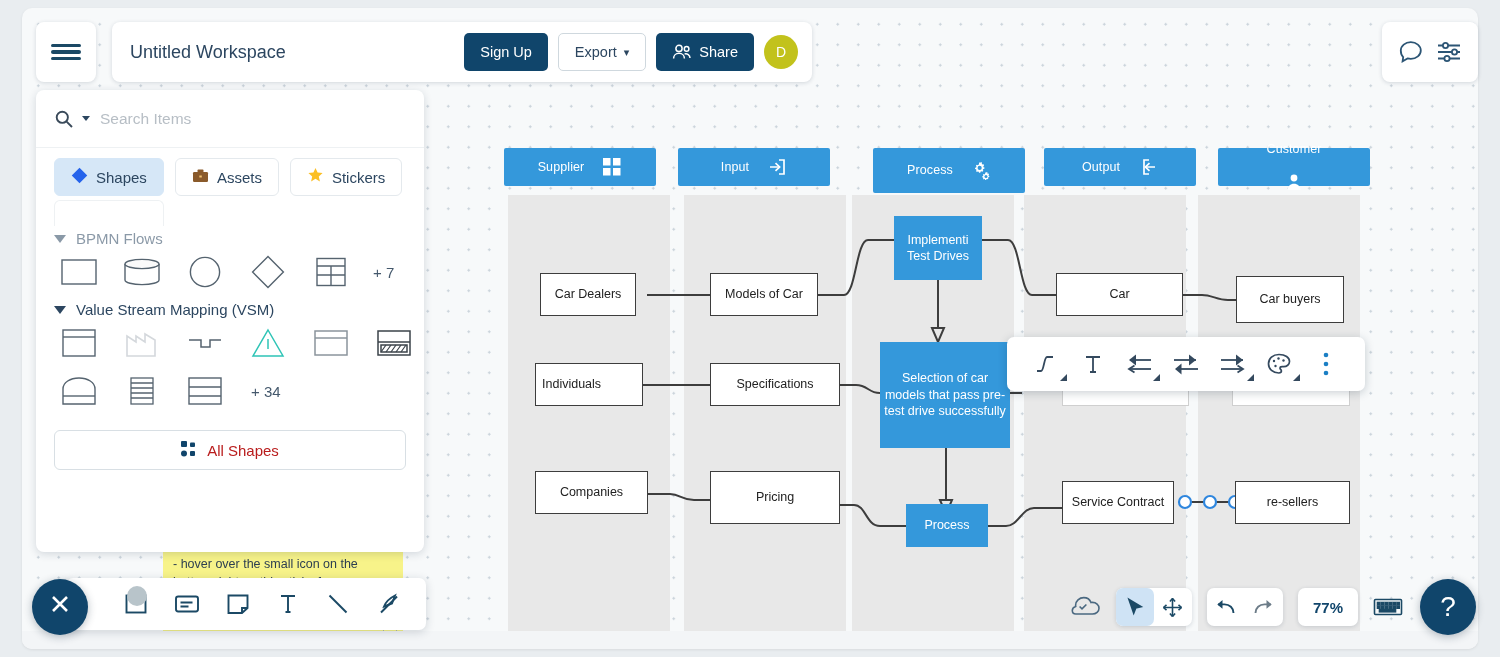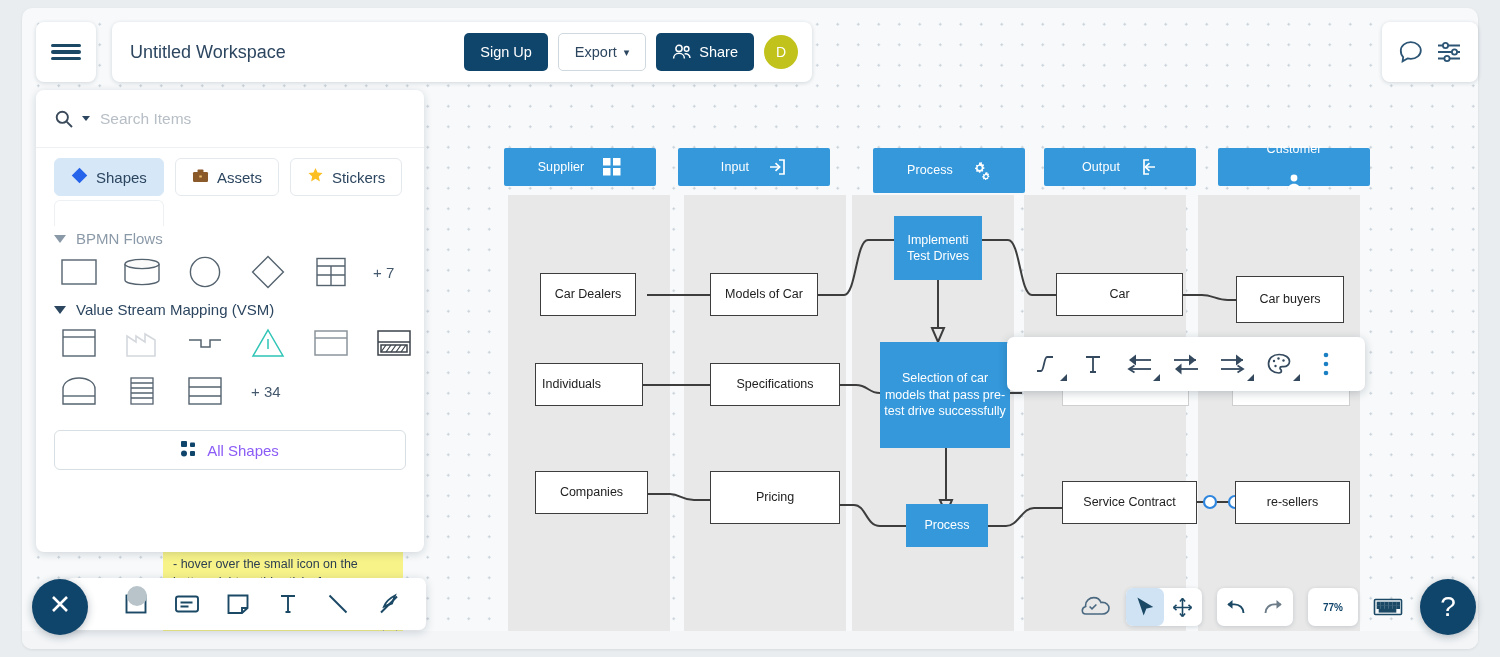--- a/index.html
+++ b/index.html
@@ -195,21 +195,21 @@
   }
   .grp-caret { width:0;height:0;border-left:6px solid transparent;border-right:6px solid transparent;border-top:8px solid #2c4660; }
   .shape-row { display:flex; align-items:center; gap:21px; margin: 4px 0 10px 4px; }
   .shape-cell { width: 42px; height: 38px; display:flex; align-items:center; justify-content:center; cursor:pointer; }
   .more-count { font-size: 15px; color:#44586c; }
 
   .panel-footer { display:flex; gap:16px; padding: 10px 18px 0 18px; }
   .foot-btn {
     flex:1; height: 40px; border:1px solid #d8dfe4; border-radius:6px;
     display:flex; align-items:center; justify-content:center; gap:10px;
-    font-size: 15px; color:#8b5cf6; background:#fff; cursor:pointer;
+    font-size: 15px; color:#b91c1c; background:#fff; cursor:pointer;
   }
 
   
   .float-toolbar {
     position: absolute; left: 1007px; top: 337px;
     width: 358px; height: 54px;
     background:#fff; border-radius: 7px;
     box-shadow: 0 2px 10px rgba(20,40,60,.22);
     display:flex; align-items:center; justify-content:space-around;
     padding: 0 16px;
@@ -246,21 +246,21 @@
     position: absolute; right: 24px; bottom: 22px;
     display:flex; align-items:center; gap: 15px;
   }
   .pill {
     background:#fff; border-radius:7px; height:38px;
     box-shadow: 0 1px 4px rgba(20,40,60,.16);
     display:flex; align-items:center;
   }
   .pill .seg { width:38px; height:38px; display:flex;align-items:center;justify-content:center; cursor:pointer; border-radius:7px;}
   .pill .seg.active { background:#cfe3f5; }
-  .zoom-pill { padding: 12px 15px; font-size: 10px; color:#10456b; font-weight:bold; }
+  .zoom-pill { padding: 12px 15px; font-size: 15px; color:#10456b; font-weight:bold; }
   .plain-ic { cursor:pointer; display:flex; align-items:center; }
   .help-fab {
     width: 56px; height: 56px; border-radius:50%;
     background:#10456b; color:#fff;
     display:flex;align-items:center;justify-content:center;
     font-size: 28px; cursor:pointer;
     box-shadow: 0 2px 8px rgba(20,40,60,.3);
     margin-left: 2px;
   }
 </style>
@@ -381,21 +381,21 @@
       <div class="node blue small" style="left:884px;top:496px;width:82px;height:43px;">
         <span>Process</span>
       </div>
 
       <div class="node" style="left:1034px;top:265px;width:127px;height:43px;">
         <span>Car</span>
       </div>
       <div class="node muted" style="left:1040px;top:355px;width:127px;height:43px;">
         <span>Paperwork</span>
       </div>
-      <div class="node" style="left:1040px;top:473px;width:135px;height:43px;">
+      <div class="node" style="left:1040px;top:473px;width:112px;height:43px;">
         <span>Service Contract</span>
       </div>
 
       <div class="node" style="left:1214px;top:268px;width:108px;height:47px;">
         <span>Car buyers</span>
       </div>
       <div class="node muted" style="left:1210px;top:355px;width:118px;height:43px;">
         <span>companies</span>
       </div>
       <div class="node" style="left:1213px;top:473px;width:115px;height:43px;">

